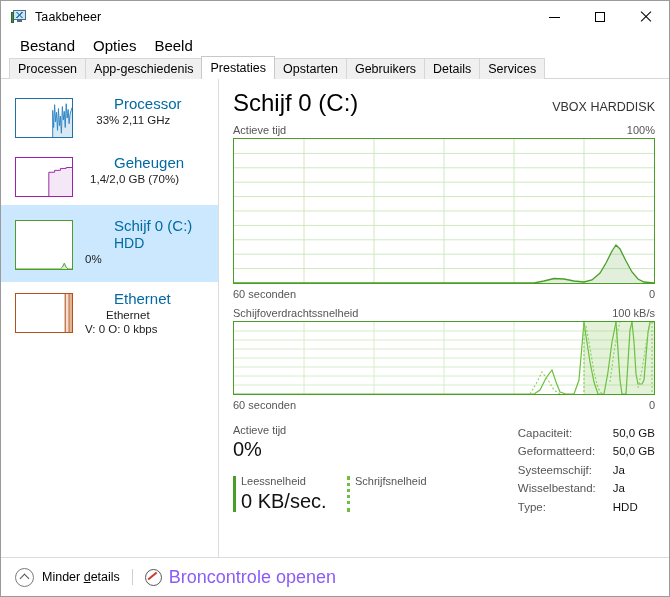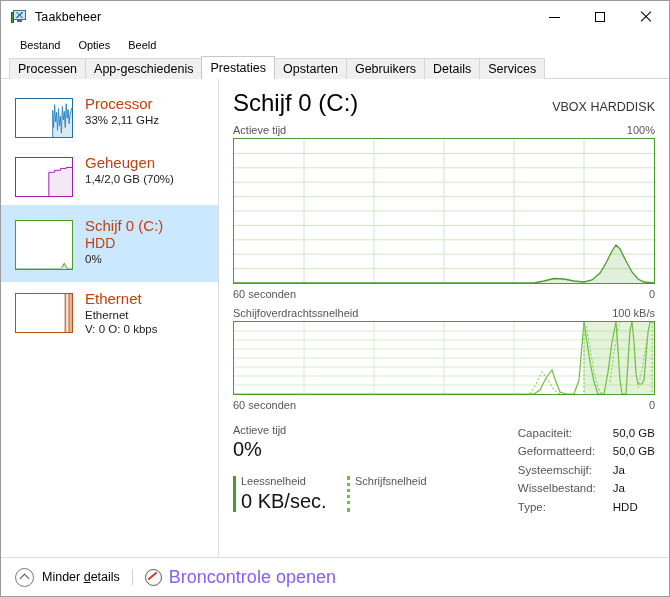--- a/index.html
+++ b/index.html
@@ -59,21 +59,21 @@
     content:"";position:absolute;left:-1px;top:5px;width:14px;height:1px;background:#000;
   }
   .glyph-close:before{transform:rotate(45deg);}
   .glyph-close:after{transform:rotate(-45deg);}
   
   .menubar{
     height:24px;flex:0 0 24px;display:flex;align-items:center;
     padding-left:10px;background:#ffffff;
   }
   .menu-item{
-    padding:3px 9px;font-size:11px;color:#000;cursor:default;
+    padding:3px 9px;font-size:15px;color:#000;cursor:default;
   }
   
   .tabstrip{
     height:22px;flex:0 0 22px;position:relative;
     display:flex;align-items:flex-end;padding-left:8px;
     background:#ffffff;
   }
   .tabstrip:after{
     content:"";position:absolute;left:0;right:0;bottom:0;height:1px;background:#d6d6d6;
   }
@@ -113,22 +113,22 @@
   .side-item.selected{background:#cce8ff;}
   .side-thumb{
     width:58px;height:40px;flex:0 0 58px;
     box-sizing:border-box;
     background:#ffffff;
     position:relative;overflow:hidden;
     margin-top:3px;
   }
   .side-thumb svg{display:block;width:100%;height:100%;}
   .side-texts{margin-left:12px;line-height:1.22;padding-top:0px;}
-  .side-title{font-size:15px;color:#c2410c;font-weight:400;}
-  .side-sub{font-size:11.5px;color:#222;}
+  .side-title{font-size:15px;color:#0369a1;font-weight:400;margin-left:29px;}
+  .side-sub{font-size:11.5px;color:#222;text-align:center;}
   .side-sub2{font-size:11.5px;color:#222;}
   
   .main{
     flex:1 1 auto;min-width:0;
     padding:10px 14px 0 14px;
     box-sizing:border-box;
     position:relative;
   }
   .main-head{display:flex;align-items:baseline;}
   .main-title{font-size:24px;color:#000;line-height:1.15;}

